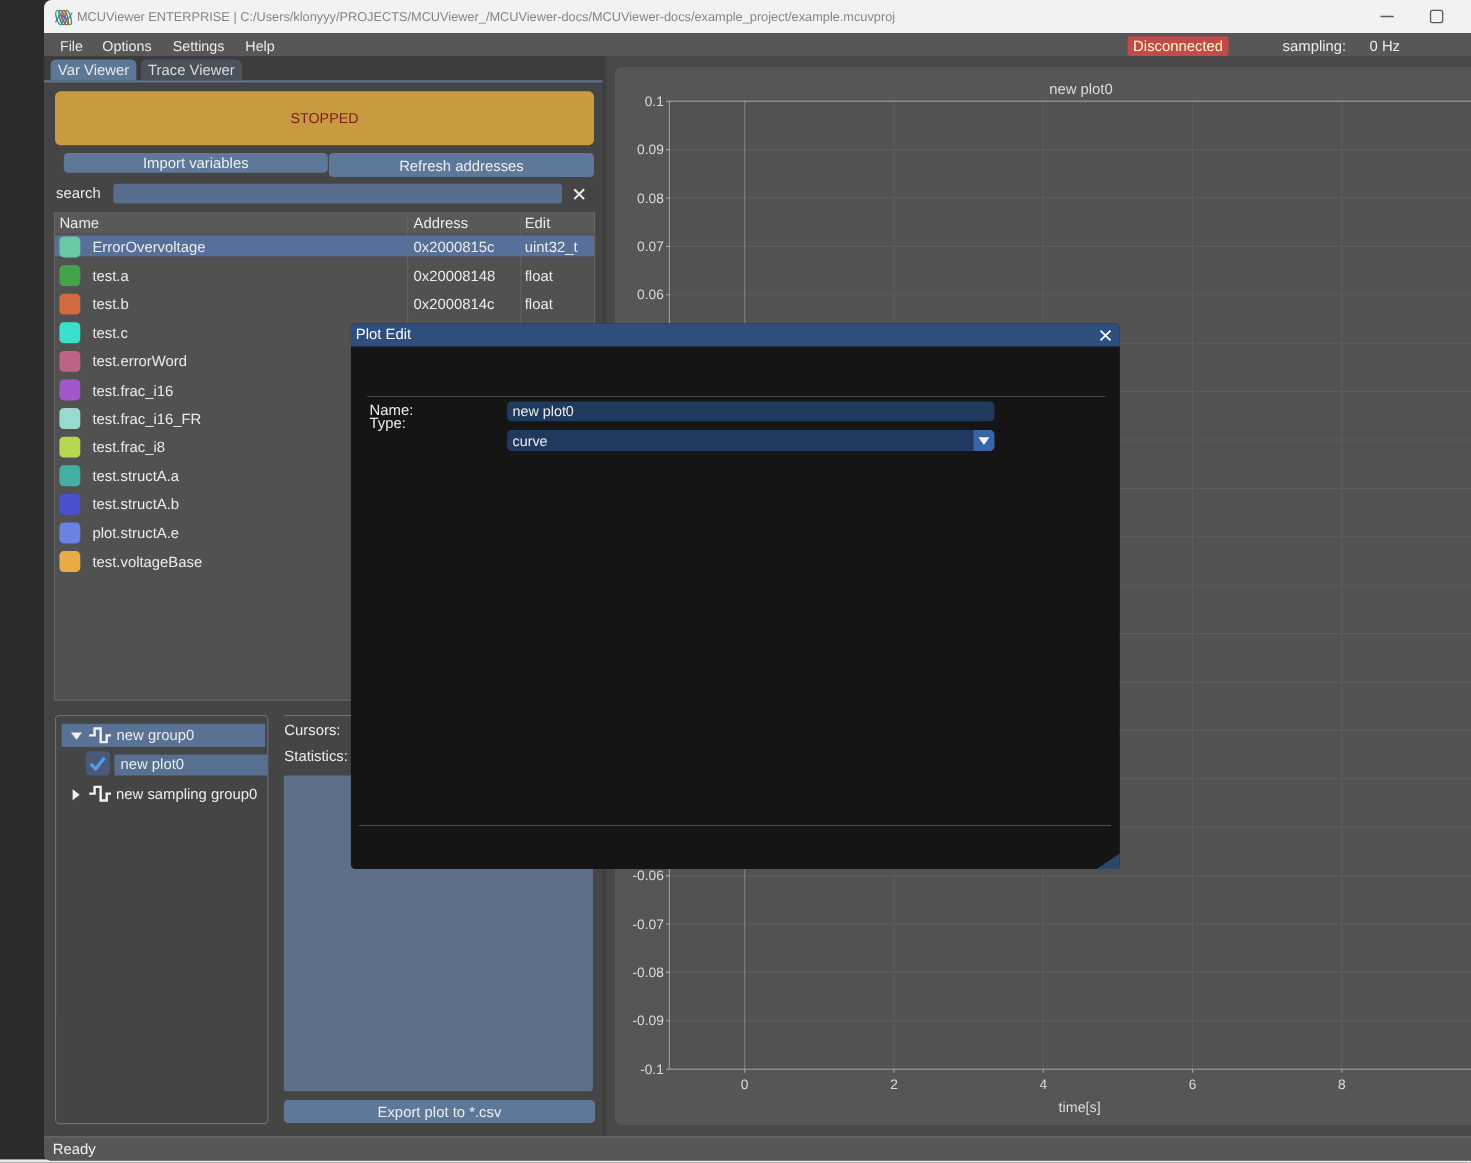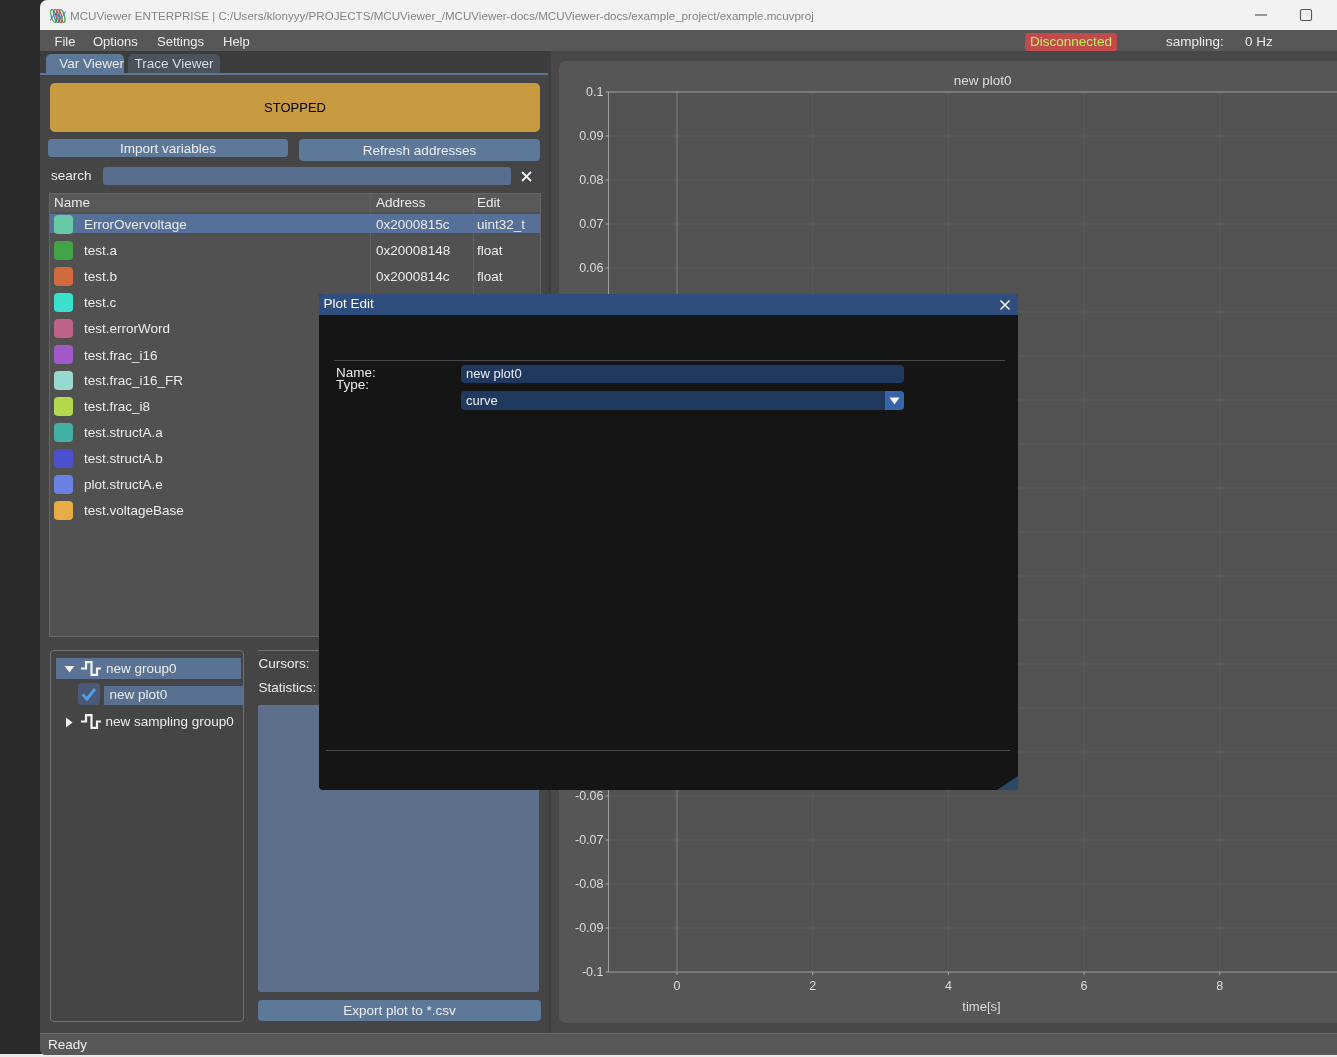--- a/index.html
+++ b/index.html
@@ -31,32 +31,32 @@
     <rect x="50.5" y="5.5" width="11" height="11" rx="1.5"></rect>
     <line x1="96" y1="5.5" x2="107" y2="16.5"></line>
       <line x1="107" y1="5.5" x2="96" y2="16.5"></line>
   </svg>
 
   <div class="abs" style="left:0;top:30px;width:1337px;height:21px;background:#575757"></div>
   <div class="abs t" style="left:14.5px;top:34px;font-size:13px">File</div>
   <div class="abs t" style="left:53px;top:34px;font-size:13px">Options</div>
   <div class="abs t" style="left:117px;top:34px;font-size:13px">Settings</div>
   <div class="abs t" style="left:183px;top:34px;font-size:13px">Help</div>
-  <div class="abs" style="left:985px;top:33px;width:92px;height:17.5px;background:#c14a4a;border-radius:3px;color:#bef264;font-size:13.5px;text-align:center;line-height:17px">Disconnected</div>
+  <div class="abs" style="left:985px;top:33px;width:92px;height:17.5px;background:#c14a4a;border-radius:3px;color:#fef9c3;font-size:13.5px;text-align:center;line-height:17px">Disconnected</div>
   <div class="abs t" style="left:1126px;top:33.5px">sampling:</div>
   <div class="abs t" style="left:1205px;top:33.5px">0 Hz</div>
 
   <div class="abs" style="left:0;top:51px;width:508px;height:982px;background:#454545"></div>
   <div class="abs" style="left:0;top:51px;width:508px;height:24px;background:#3c3c3c"></div>
   <div class="abs" style="left:0;top:73px;width:508px;height:2px;background:#5d7796"></div>
-  <div class="abs" style="left:6px;top:54px;width:78px;height:19px;background:#5d7796;border-radius:5px 5px 0 0;color:#e9e9e9;font-size:13.5px;text-align:right;line-height:19px">Var Viewer</div>
+  <div class="abs" style="left:6px;top:54px;width:78px;height:19px;background:#5d7796;border-radius:5px 5px 0 0;color:#e9e9e9;font-size:13.5px;text-align:center;line-height:19px">Var Viewer</div>
   <div class="abs" style="left:88px;top:54px;width:92px;height:19px;background:#4b525c;border-radius:5px 5px 0 0;color:#dcdcdc;font-size:13.5px;text-align:center;line-height:19px">Trace Viewer</div>
 
-  <div class="abs" style="left:10px;top:83px;width:490px;height:49px;background:#c99b41;border-radius:5px;color:#000000;font-size:13px;display:flex;align-items:center;justify-content:center">STOPPED</div>
-  <div class="abs btn" style="left:8px;top:139px;width:240px;height:18px">Import variables</div>
+  <div class="abs" style="left:10px;top:83px;width:490px;height:49px;background:#c99b41;border-radius:5px;color:#7f1d1d;font-size:13px;display:flex;align-items:center;justify-content:center">STOPPED</div>
+  <div class="abs btn" style="left:18px;top:139px;width:240px;height:18px">Import variables</div>
   <div class="abs btn" style="left:259px;top:139px;width:241px;height:22px">Refresh addresses</div>
   <div class="abs t" style="left:11px;top:168px">search</div>
   <div class="abs" style="left:63px;top:167px;width:408px;height:18px;background:#596e8e;border-radius:3px"></div>
   <svg class="abs" style="left:480px;top:170px" width="13" height="13" viewBox="0 0 13 13" stroke="#f0f0f0" stroke-width="1.8">
       <line x1="2" y1="2" x2="11" y2="11"></line>
       <line x1="11" y1="2" x2="2" y2="11"></line>
     </svg>
 
   <div class="abs" style="left:9px;top:193px;width:492px;height:444px;border:1px solid #666;background:#515151"></div>
   <div class="abs" style="left:10px;top:194px;width:490px;height:18px;background:#595959"></div>

